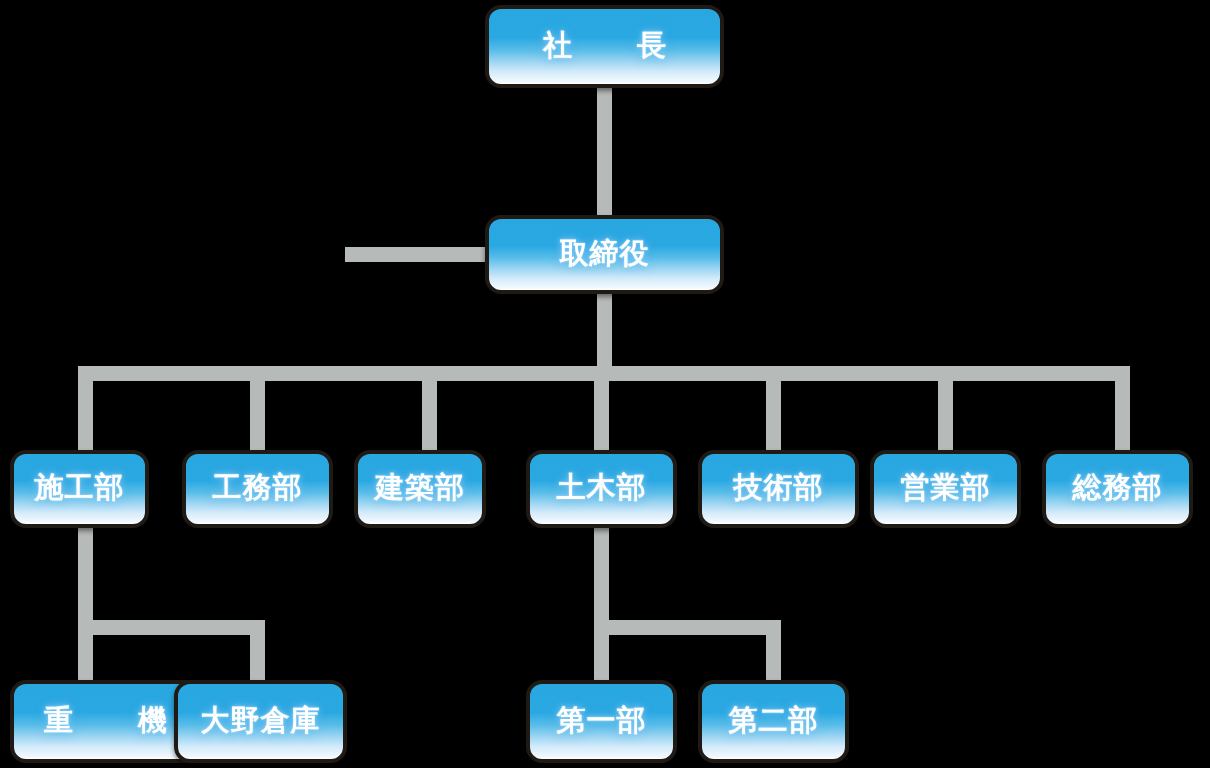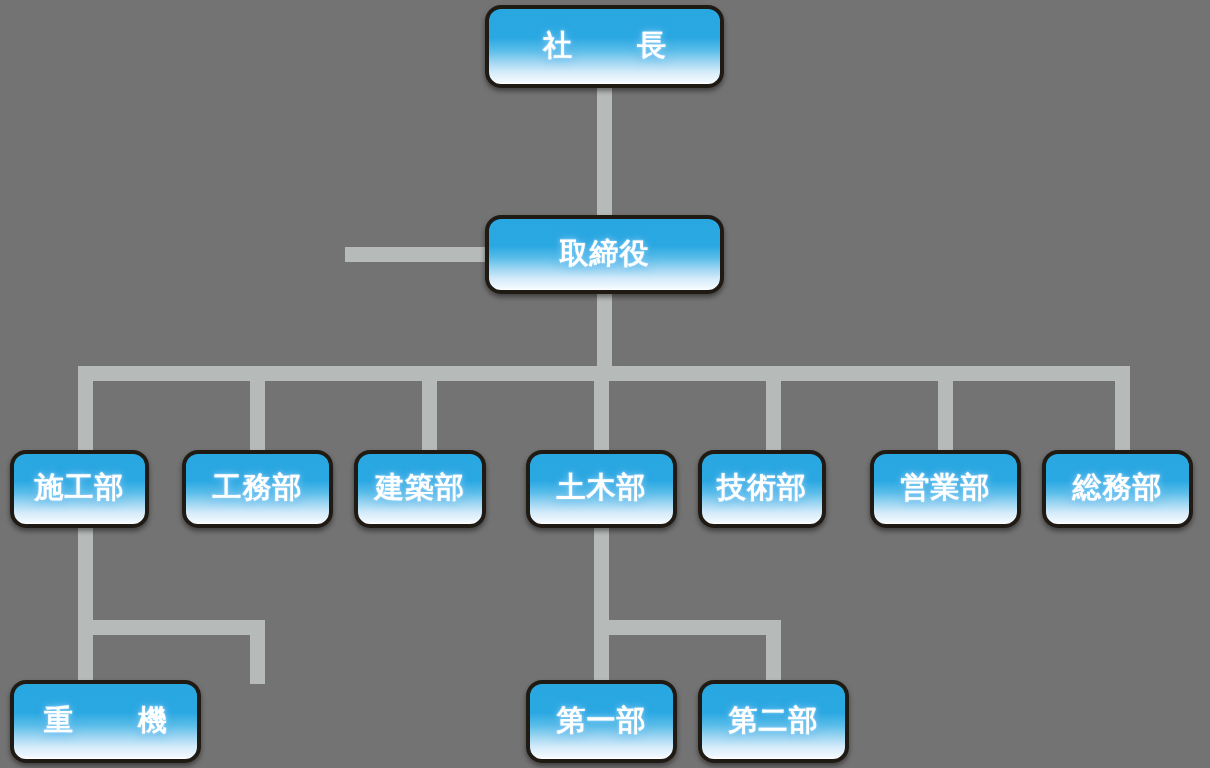--- a/index.html
+++ b/index.html
@@ -11,21 +11,21 @@
   body {
     width: 1210px;
     height: 768px;
     overflow: hidden;
     font-family: "DejaVu Sans", "Liberation Sans", sans-serif;
   }
   #chart-canvas {
     position: relative;
     width: 1210px;
     height: 768px;
-    background: #737373;
+    background: #000000;
   }
 
   
   .conn {
     position: absolute;
     background: #b6bab9;
     z-index: 1;
   }
 
   
@@ -117,36 +117,39 @@
   </div>
 
   <div class="node" style="left:354px; top:450px; width:132px; height:78px;">
     <span class="node-label">建築部</span>
   </div>
 
   <div class="node" style="left:526px; top:450px; width:151px; height:78px;">
     <span class="node-label">土木部</span>
   </div>
 
-  <div class="node" style="left:698px; top:450px; width:128px; height:78px;">
+  <div class="node" style="left:698px; top:450px; width:161px; height:78px;">
     <span class="node-label">技術部</span>
   </div>
 
   <div class="node" style="left:870px; top:450px; width:151px; height:78px;">
     <span class="node-label">営業部</span>
   </div>
 
   <div class="node" style="left:1042px; top:450px; width:151px; height:78px;">
     <span class="node-label">総務部</span>
   </div>
 
   <div class="node" style="left:10px; top:680px; width:191px; height:83px;">
     <span class="node-label spaced">重　機</span>
   </div>
 
+  <div class="node" style="left:174px; top:680px; width:173px; height:83px;">
+    <span class="node-label">大野倉庫</span>
+  </div>
 
   <div class="node" style="left:526px; top:680px; width:151px; height:83px;">
     <span class="node-label">第一部</span>
   </div>
 
   <div class="node" style="left:698px; top:680px; width:151px; height:83px;">
     <span class="node-label">第二部</span>
   </div>
 
 </div>

